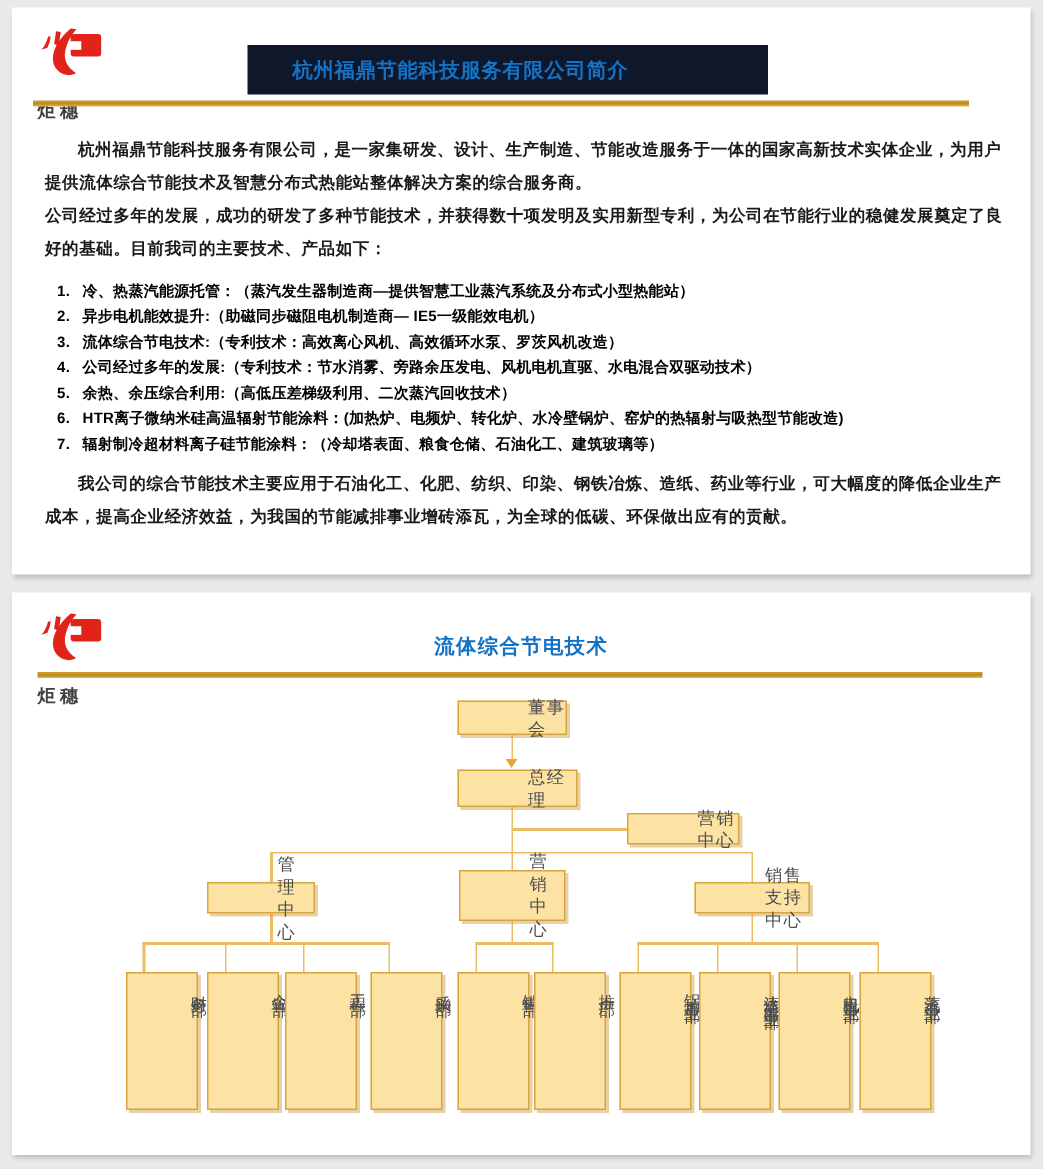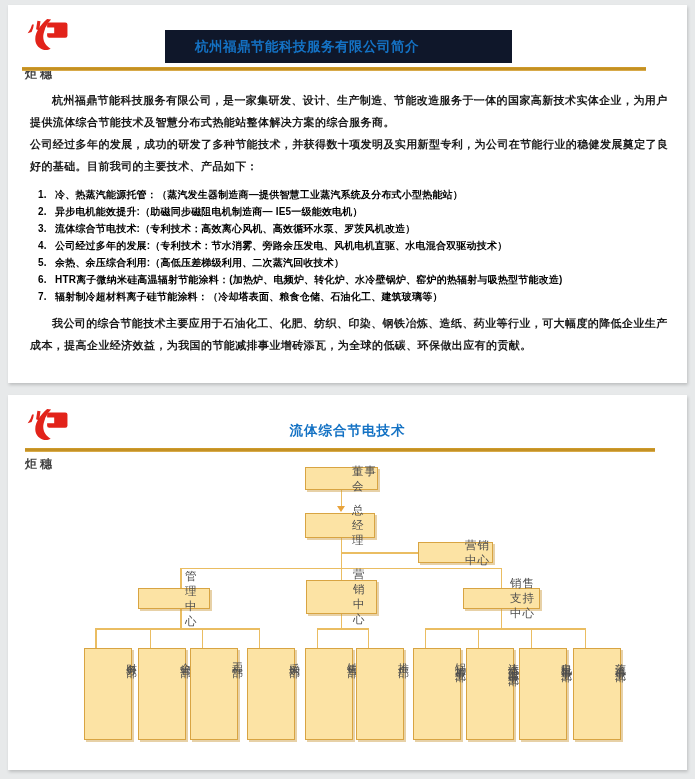--- a/index.html
+++ b/index.html
@@ -217,21 +217,21 @@
     <div class="vl" style="left:193.5px;top:233px;height:20px;"></div>
     <div class="vl" style="left:250.5px;top:233px;height:20px;"></div>
     <div class="vl" style="left:308.5px;top:233px;height:20px;"></div>
     <div class="vl" style="left:359.5px;top:233px;height:20px;"></div>
     <div class="vl" style="left:416.5px;top:233px;height:20px;"></div>
     <div class="vl" style="left:469.5px;top:233px;height:20px;"></div>
     <div class="vl" style="left:522.5px;top:233px;height:20px;"></div>
     <div class="vl" style="left:576.5px;top:233px;height:20px;"></div>
 
     <div class="obox lvl" style="left:297px;top:72px;width:73px;height:23px;">董事会</div>
-    <div class="obox lvl" style="left:297px;top:118px;width:70px;height:25px;">总经理</div>
+    <div class="obox lvl" style="left:297px;top:118px;width:80px;height:25px;">总经理</div>
     <div class="obox" style="left:410px;top:147px;width:75px;height:21px;">营销中心</div>
 
     <div class="obox" style="left:130px;top:193px;width:72px;height:21px;">管理中心</div>
     <div class="obox" style="left:298px;top:185px;width:71px;height:34px;">营销中心</div>
     <div class="obox" style="left:455px;top:193px;width:77px;height:21px;">销售支持中心</div>
 
     <div class="obox vbox" style="left:76px;top:253px;width:24px;height:92px;">财务部</div>
     <div class="obox vbox" style="left:130px;top:253px;width:24px;height:92px;">企管部</div>
     <div class="obox vbox" style="left:182px;top:253px;width:24px;height:92px;">工程部</div>
     <div class="obox vbox" style="left:239px;top:253px;width:24px;height:92px;">采购部</div>

